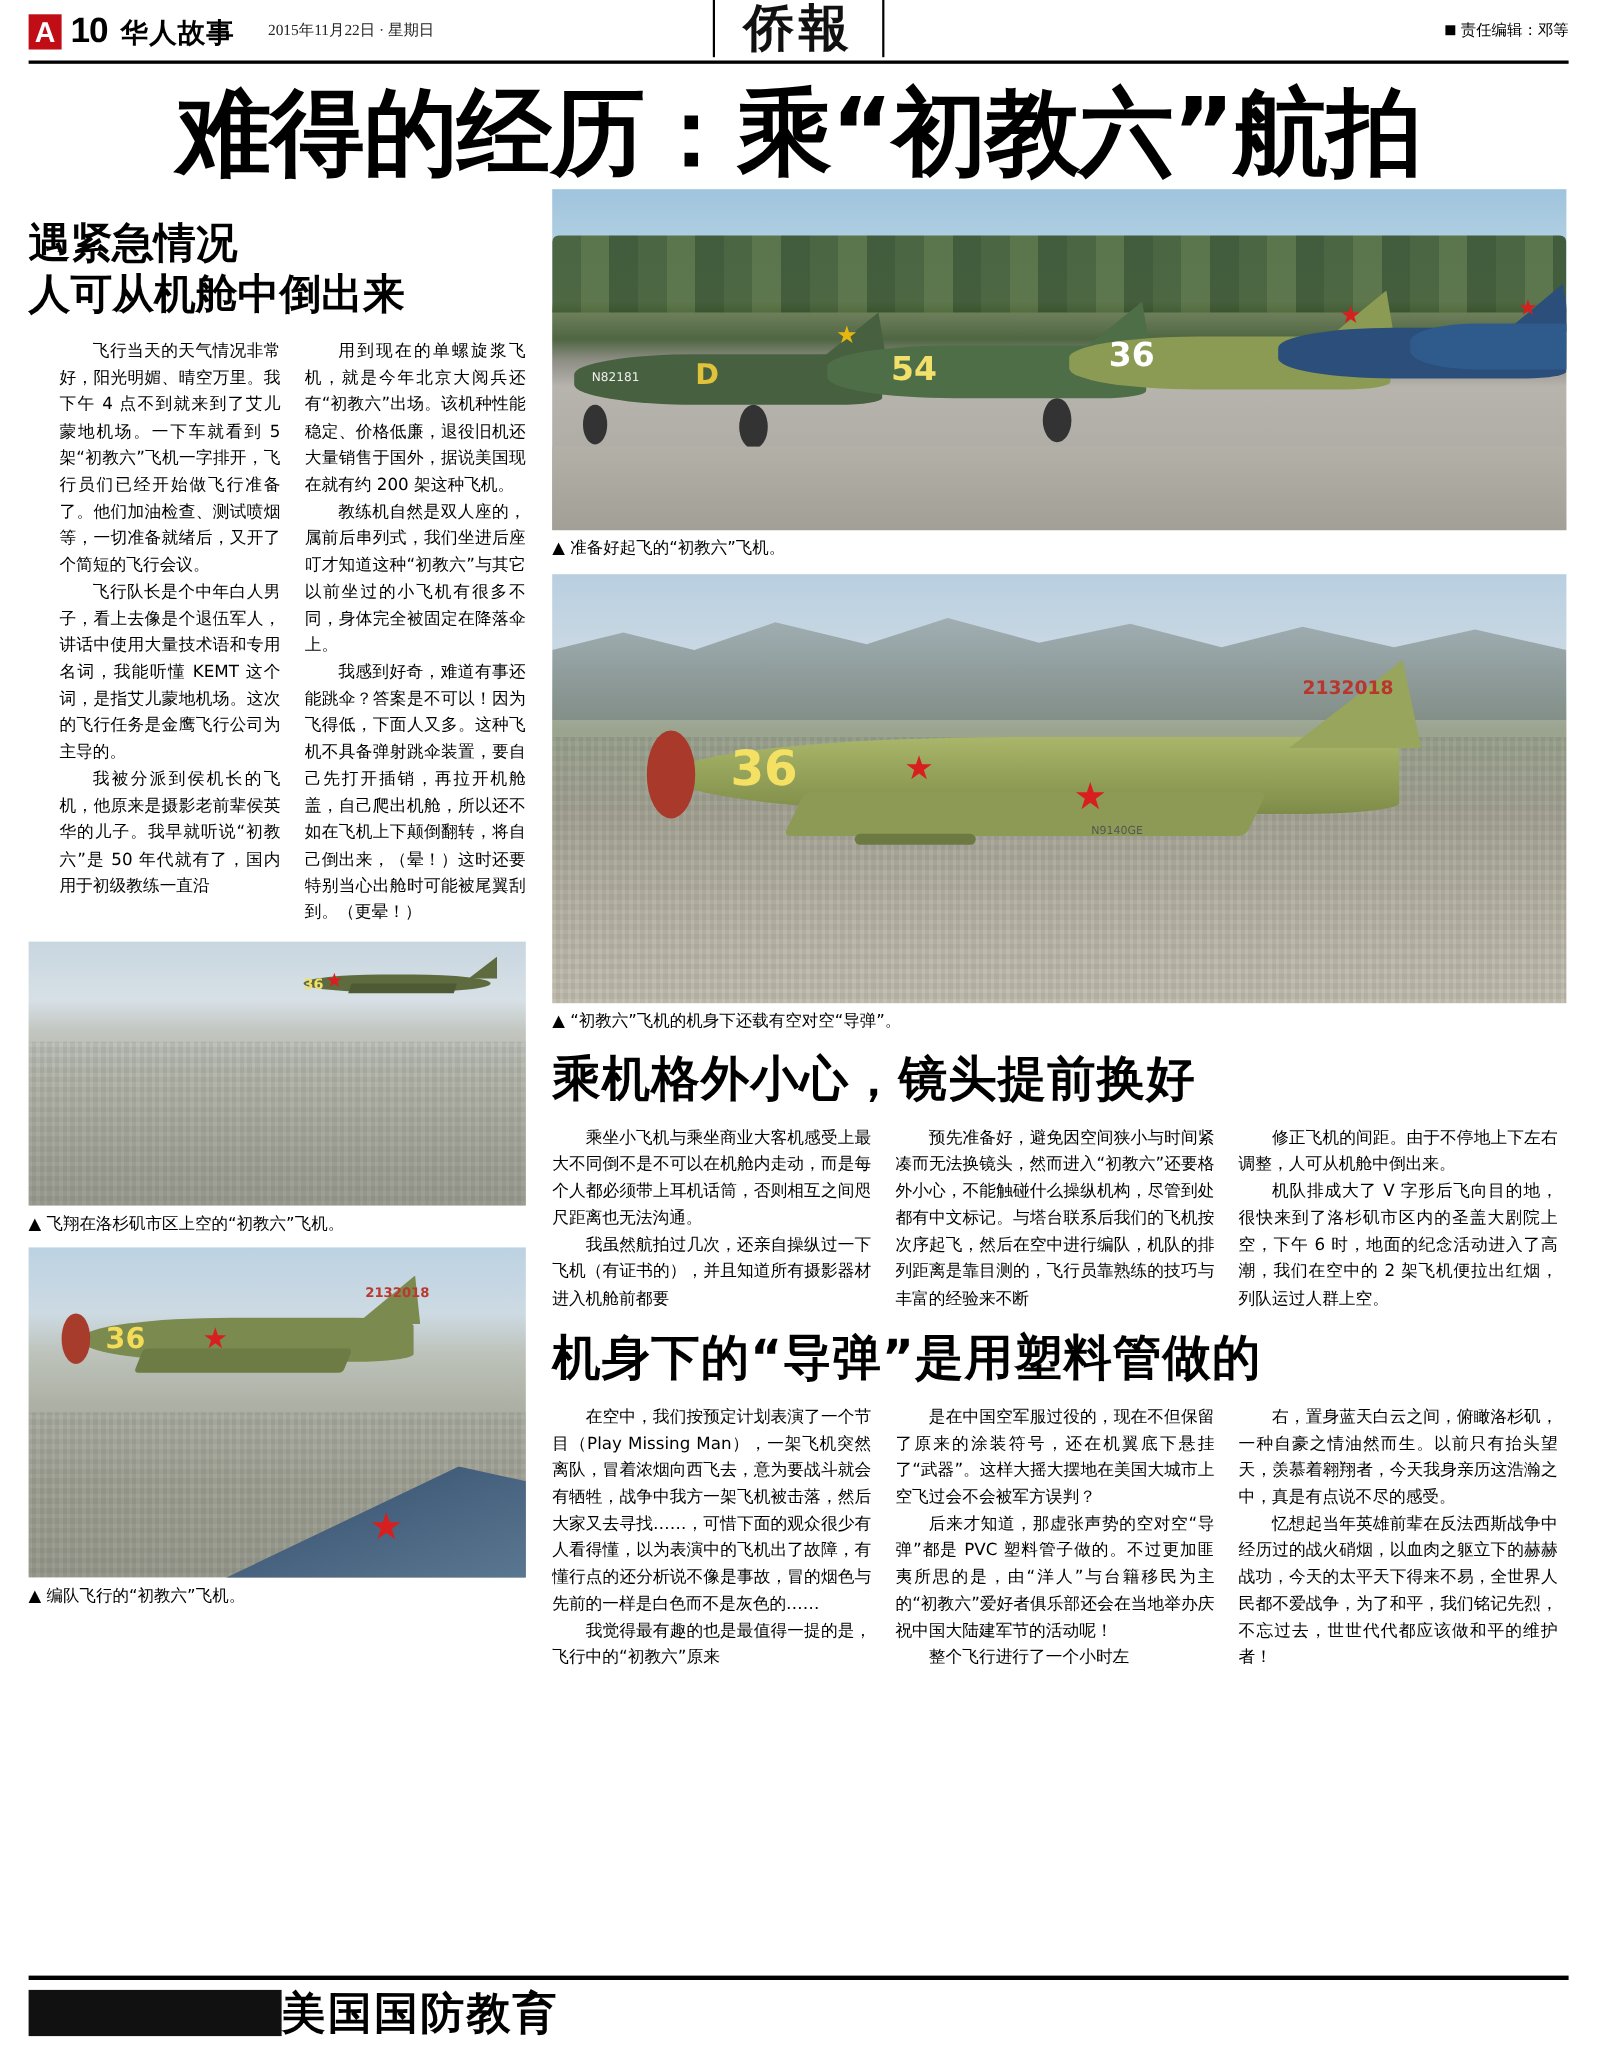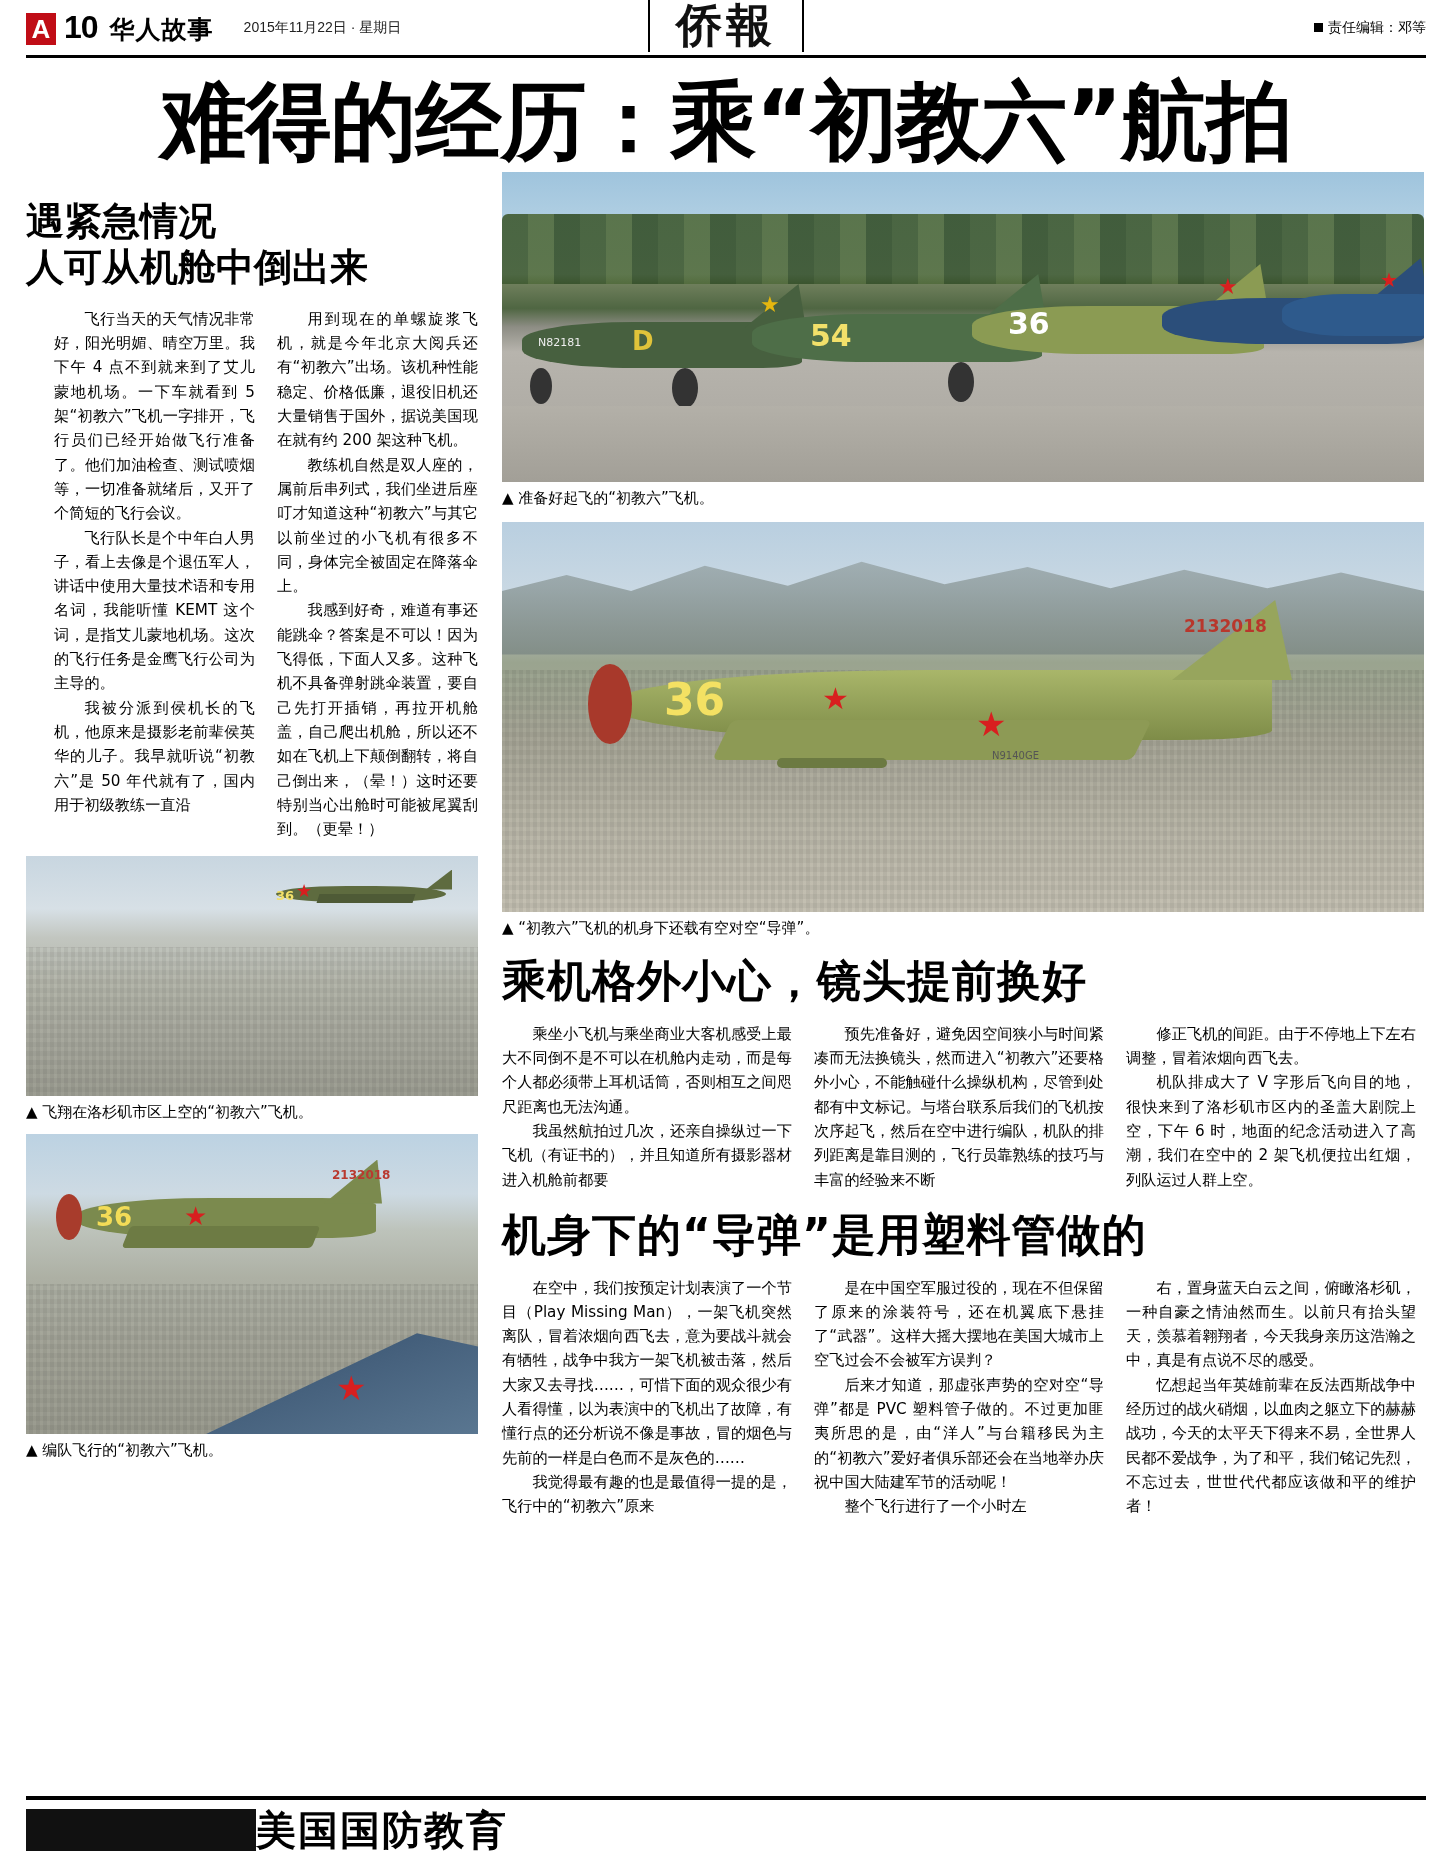--- a/index.html
+++ b/index.html
@@ -32,21 +32,21 @@
   .mh-pagenum {
     font-family:"Liberation Sans", sans-serif;
     font-weight:bold; font-size:32px; letter-spacing:-1px;
   }
   .mh-section {
     font-family:"DejaVu Sans", sans-serif;
     font-weight:bold; font-size:25px; letter-spacing:1px;
     margin-left:4px;
   }
   .mh-date {
-    font-family:Liberation Sans, sans-serif;
+    font-family:Liberation Serif, serif;
     font-size:14px; margin-left:22px; color:#222;
     align-self:center;
     text-align:center;
   }
   .mh-logo {
     position:absolute; left:50%; transform:translateX(-50%);
     top:-2px;
     font-family:"DejaVu Serif", serif;
     font-weight:bold; font-size:46px; letter-spacing:4px;
     color:#111;
@@ -324,21 +324,21 @@
       <div class="subhead subhead-big">乘机格外小心，镜头提前换好</div>
       <div class="three-col">
         <div class="col-text" style="width:290px;">
           <p>乘坐小飞机与乘坐商业大客机感受上最大不同倒不是不可以在机舱内走动，而是每个人都必须带上耳机话筒，否则相互之间咫尺距离也无法沟通。</p>
           <p>我虽然航拍过几次，还亲自操纵过一下飞机（有证书的），并且知道所有摄影器材进入机舱前都要</p>
         </div>
         <div class="col-text" style="width:290px;">
           <p>预先准备好，避免因空间狭小与时间紧凑而无法换镜头，然而进入“初教六”还要格外小心，不能触碰什么操纵机构，尽管到处都有中文标记。与塔台联系后我们的飞机按次序起飞，然后在空中进行编队，机队的排列距离是靠目测的，飞行员靠熟练的技巧与丰富的经验来不断</p>
         </div>
         <div class="col-text" style="width:290px;">
-          <p>修正飞机的间距。由于不停地上下左右调整，冒着浓烟向西飞去。</p>
+          <p>修正飞机的间距。由于不停地上下左右调整，人可从机舱中倒出来。</p>
           <p>机队排成大了 V 字形后飞向目的地，很快来到了洛杉矶市区内的圣盖大剧院上空，下午 6 时，地面的纪念活动进入了高潮，我们在空中的 2 架飞机便拉出红烟，列队运过人群上空。</p>
         </div>
       </div>
 
       <div class="subhead subhead-big">机身下的“导弹”是用塑料管做的</div>
       <div class="three-col">
         <div class="col-text" style="width:290px;">
           <p>在空中，我们按预定计划表演了一个节目（Play Missing Man），一架飞机突然离队，冒着浓烟向西飞去，意为要战斗就会有牺牲，战争中我方一架飞机被击落，然后大家又去寻找……，可惜下面的观众很少有人看得懂，以为表演中的飞机出了故障，有懂行点的还分析说不像是事故，冒的烟色与先前的一样是白色而不是灰色的……</p>
           <p>我觉得最有趣的也是最值得一提的是，飞行中的“初教六”原来</p>
         </div>

